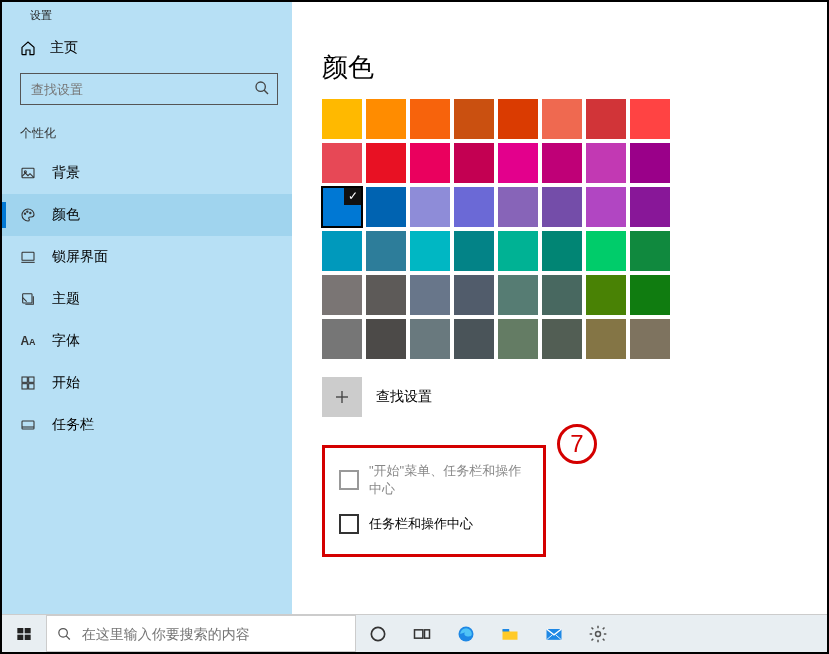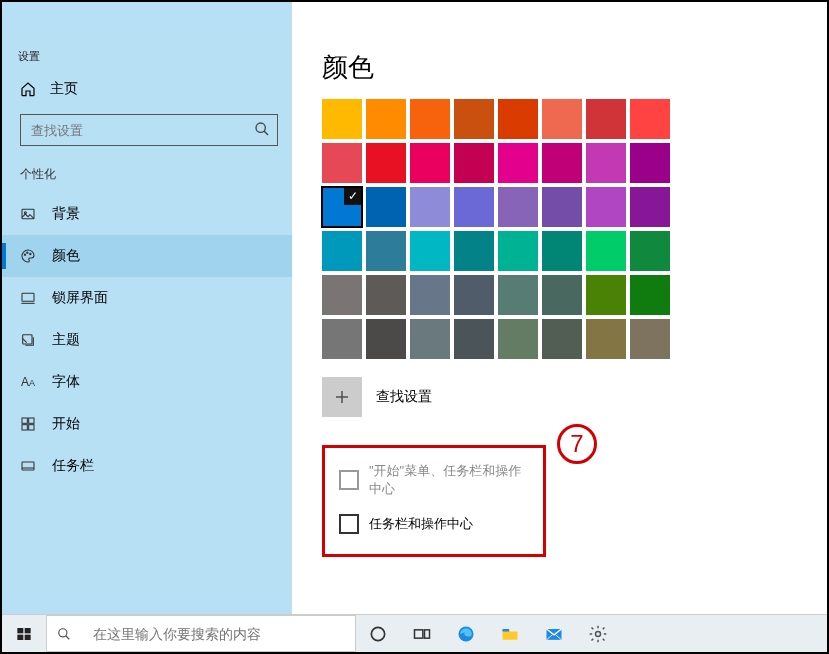--- a/index.html
+++ b/index.html
@@ -1,52 +1,52 @@
 <!DOCTYPE html>
 <html><head>
 <meta charset="utf-8">
 <style>
   * { box-sizing: border-box; margin: 0; padding: 0; }
   html, body { width: 829px; height: 654px; font-family: "Segoe UI", "Microsoft YaHei", sans-serif; font-size: 14px; overflow: hidden; }
   .frame { width: 829px; height: 654px; border: 2px solid #000; position: relative; background: #fff; }
   .app { display: flex; height: 612px; }
   .sidebar { width: 290px; background: #b7e0f5; padding-top: 6px; flex-shrink: 0; }
-  .window-title { font-size: 11px; padding: 0 0 6px 16px; color: #222; margin-top: 41px; }
+  .window-title { font-size: 11px; padding: 0 0 6px 28px; color: #222; }
   .home-row { display: flex; align-items: center; gap: 14px; padding: 10px 18px; cursor: pointer; text-align: center; }
   .home-row svg { width: 16px; height: 16px; }
   .search-wrap { margin: 6px 14px 12px 18px; position: relative; }
   .search-input { width: 100%; height: 32px; border: 1px solid #555; background: #b7e0f5; padding: 0 30px 0 10px; font-size: 13px; outline: none; }
   .search-icon { position: absolute; right: 8px; top: 7px; color: #444; }
   .section-label { font-size: 12px; color: #333; padding: 8px 18px 10px; }
   .nav-item { display: flex; align-items: center; gap: 16px; padding: 12px 18px; cursor: pointer; }
   .nav-item.selected { background: #a0d4ee; position: relative; }
   .nav-item.selected::before { content: ""; position: absolute; left: 0; top: 8px; bottom: 8px; width: 4px; background: #0078d4; }
   .nav-item svg, .nav-item .iconph { width: 16px; height: 16px; color: #333; flex-shrink: 0; }
-  .iconph { display: inline-block; text-align: center; line-height: 16px; font-size: 13px; }
+  .iconph { display: inline-block; text-align: center; line-height: 16px; font-size: 13px; font-weight: bold; }
   .main { flex: 1; padding: 48px 0 0 30px; overflow: hidden; }
   .main-title { font-size: 26px; font-weight: 400; margin-bottom: 14px; }
   .swatch-grid { display: flex; flex-flow: column; gap: 4px; }
   .swatch-row { display: flex; gap: 4px; }
   .swatch { width: 40px; height: 40px; position: relative; cursor: pointer; }
   .swatch.selected::after { content: ""; position: absolute; inset: -1px; border: 2px solid #000; pointer-events: none; }
   .swatch .check { position: absolute; top: 0; right: 0; width: 18px; height: 18px; background: #111; color: #fff; font-size: 12px; display: flex; align-items: center; justify-content: center; }
   .custom-row { display: flex; align-items: center; gap: 14px; margin-top: 18px; }
   .custom-btn { width: 40px; height: 40px; background: #ccc; display: flex; align-items: center; justify-content: center; font-size: 20px; color: #444; cursor: pointer; }
   .accent-section { margin-top: 28px; border: 3px solid #d40000; padding: 14px 18px 20px 14px; width: 224px; position: relative; }
   .accent-title { font-size: 14px; margin-bottom: 14px; }
   .checkbox-row { display: flex; align-items: center; gap: 10px; margin-bottom: 16px; }
   .checkbox-row:last-child { margin-bottom: 0; }
   .cb { width: 20px; height: 20px; border: 2px solid #333; flex-shrink: 0; }
   .cb.disabled { border-color: #999; }
   .cb-label { font-size: 13px; }
   .cb-label.disabled { color: #888; }
   .annotation-circle { position: absolute; top: -24px; right: -54px; width: 40px; height: 40px; border: 3px solid #d40000; border-radius: 50%; color: #d40000; font-size: 24px; display: flex; align-items: center; justify-content: center; }
   .taskbar { position: absolute; bottom: 0; left: 0; right: 0; height: 38px; background: #e8eef2; border-top: 1px solid #ccc; display: flex; align-items: center; }
   .start-btn { width: 44px; height: 100%; display: flex; align-items: center; justify-content: center; cursor: pointer; }
-  .task-search { flex: 0 0 310px; height: 100%; display: flex; align-items: center; background: #fff; border: 1px solid #ccc; padding: 0 10px; gap: 22px; }
+  .task-search { flex: 0 0 310px; height: 100%; display: flex; align-items: center; background: #fff; border: 1px solid #ccc; padding: 0 10px; gap: 10px; }
   .task-search svg { width: 16px; height: 16px; color: #555; }
   .task-search input { border: none; outline: none; font-size: 14px; width: 100%; background: transparent; }
   .task-icons { display: flex; align-items: center; height: 100%; }
   .task-icon { width: 44px; height: 100%; display: flex; align-items: center; justify-content: center; cursor: pointer; color: #333; }
   .task-icon svg { width: 20px; height: 20px; }
 </style>
 </head>
 <body>
 
 <div class="frame">

